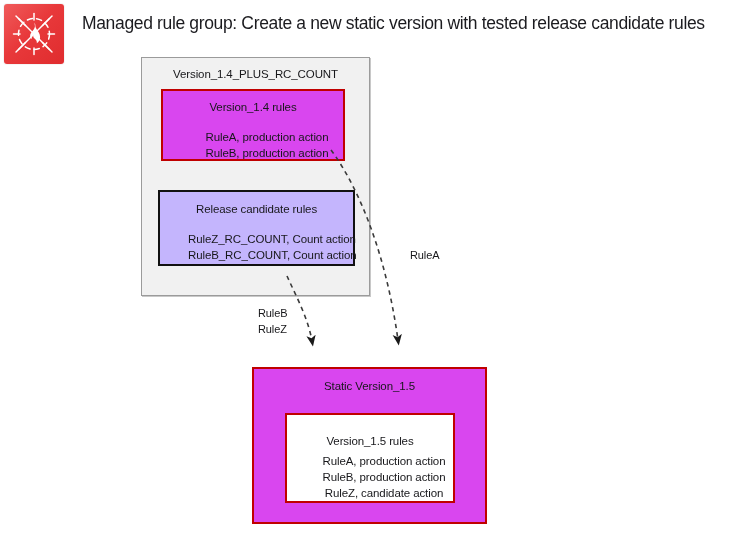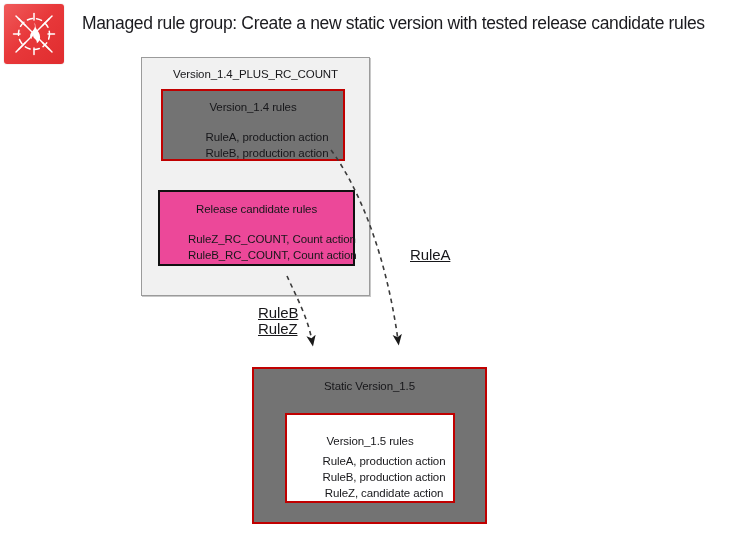--- a/index.html
+++ b/index.html
@@ -48,29 +48,29 @@
 
   
   .box { position: absolute; box-sizing: border-box; }
 
   .box-gray {
     background: #f1f1f1;
     border: 1px solid #9b9b9b;
     box-shadow: 1px 1px 0 0 #c8c8c8;
   }
   .box-red {
-    background: #737373;
+    background: #d946ef;
     border: 2px solid #c00000;
   }
   .box-red-thin {
     background: #ffffff;
     border: 2px solid #c00000;
   }
   .box-black {
-    background: #ec4899;
+    background: #c4b5fd;
     border: 2px solid #111111;
   }
 
   .box-title {
     position: absolute;
     left: 0; right: 0;
     text-align: center;
     font-size: 11.5px;
     color: #17171a;
     font-family: "Liberation Sans", sans-serif;
@@ -85,27 +85,26 @@
     color: #17171a;
     line-height: 16px;
     font-family: "Liberation Sans", sans-serif;
     letter-spacing: -0.1px;
   }
   .box-lines div { white-space: nowrap; padding-left: 28px; }
 
   
   .arrow-label {
     position: absolute;
-    font-size: 15px;
+    font-size: 11px;
     line-height: 16px;
     color: #17171a;
     font-family: "Liberation Sans", sans-serif;
     letter-spacing: -0.1px;
     white-space: nowrap;
-    text-decoration: underline;
   }
 
   
   .arrows {
     position: absolute;
     left: 0; top: 0;
     width: 739px; height: 534px;
     pointer-events: none;
   }
 </style>

